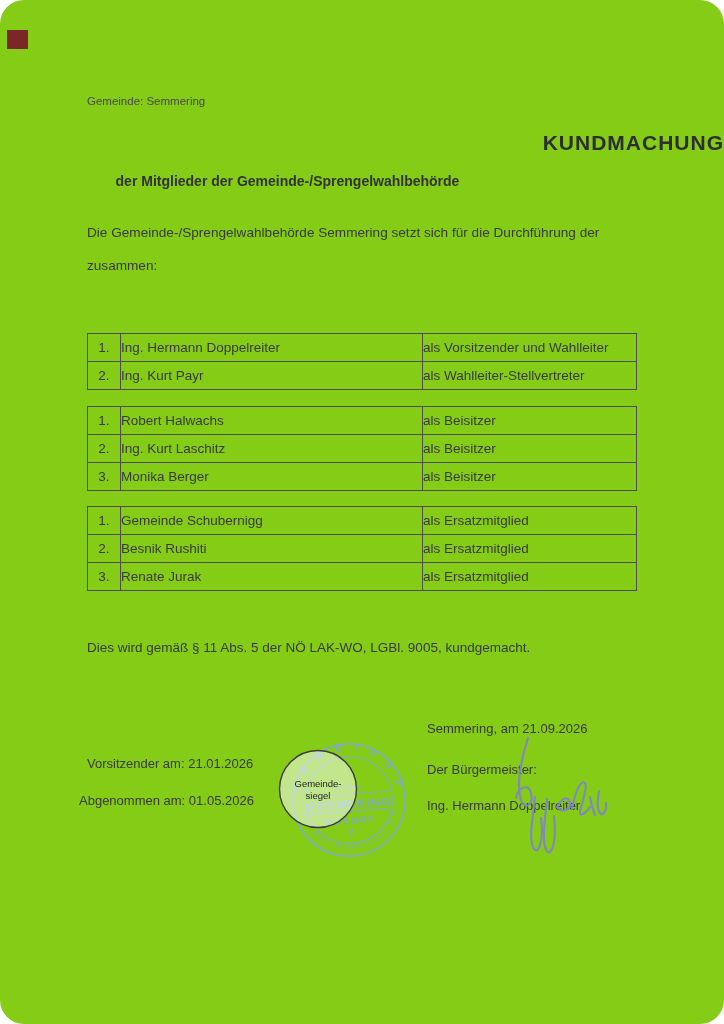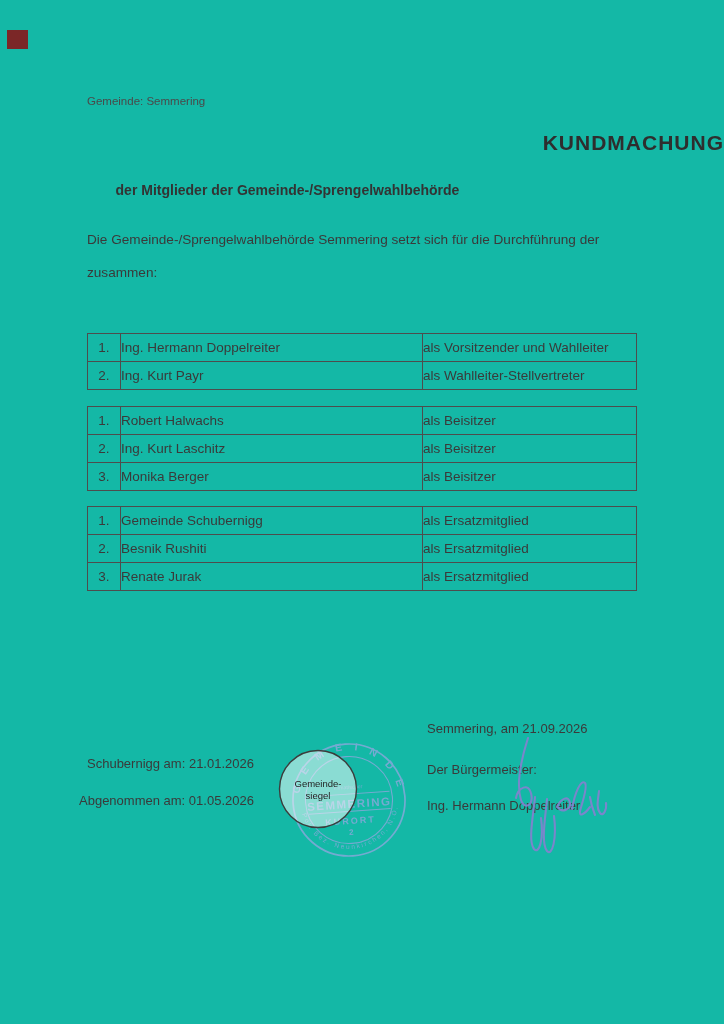--- a/index.html
+++ b/index.html
@@ -1,25 +1,25 @@
 <!DOCTYPE html>
 <html><head>
 <meta charset="utf-8">
 <style>
   html,body{margin:0;padding:0;background:#ffffff;}
   .page{
-    position:relative;width:724px;height:1024px;background:#14b8a6;overflow:hidden;
-    font-family:"Liberation Sans","DejaVu Sans",sans-serif;color:#3a3a3a;
+    position:relative;width:724px;height:1024px;background:#84cc16;overflow:hidden;
+    font-family:"Liberation Sans","DejaVu Sans",sans-serif;color:#3a3a3a;border-radius:24px;
   }
   .abs{position:absolute;}
   .red-mark{left:7px;top:30px;width:21px;height:19px;background:#7b2727;}
   .gemeinde-line{left:87px;top:95px;font-size:11.5px;color:#4a4a4a;}
   .doc-title{left:0;top:131px;width:724px;text-align:right;font-size:21px;font-weight:bold;letter-spacing:1px;color:#2e2e2e;}
-  .doc-subtitle{left:0;top:182px;width:575px;text-align:center;font-size:14px;font-weight:bold;color:#333;}
-  .intro{left:87px;top:223px;width:568px;font-size:13.6px;line-height:33px;color:#3a3a3a;}
+  .doc-subtitle{left:0;top:173px;width:575px;text-align:center;font-size:14px;font-weight:bold;color:#333;}
+  .intro{left:87px;top:216px;width:568px;font-size:13.6px;line-height:33px;color:#3a3a3a;}
   table.members{position:absolute;left:87px;border-collapse:collapse;table-layout:fixed;width:547px;}
   table.members td{
     border:1px solid #4d4d4d;height:27px;vertical-align:middle;
     font-size:13.5px;color:#3a3a3a;padding:0;overflow:hidden;white-space:nowrap;
   }
   td.c-num{width:32px;text-align:center;}
   td.c-name{width:301px;padding-left:11px;}
   td.c-role{width:213px;padding-left:7px;font-size:13px;}
   .tbl-1{top:333px;}
   .tbl-2{top:406px;}
@@ -103,25 +103,26 @@
       <td class="c-role">als Ersatzmitglied</td>
     </tr>
     <tr>
       <td class="c-num">3.</td>
       <td class="c-name">Renate Jurak</td>
       <td class="c-role">als Ersatzmitglied</td>
     </tr>
   </tbody>
     </table>
 
+  <div class="abs legal-note">Dies wird gemäß § 11 Abs. 5 der NÖ LAK-WO, LGBl. 9005, kundgemacht.</div>
 
   <div class="abs place-date">Semmering, am 21.09.2026</div>
 
   <div class="abs posted-line">
-    <span>Schubernigg am:</span>
+    <span>Vorsitzender am:</span>
     <span>21.01.2026</span>
   </div>
 
   <div class="abs mayor-label">Der Bürgermeister:</div>
 
   <div class="abs removed-line">
     <span>Abgenommen am:</span>
     <span>01.05.2026</span>
   </div>
 

